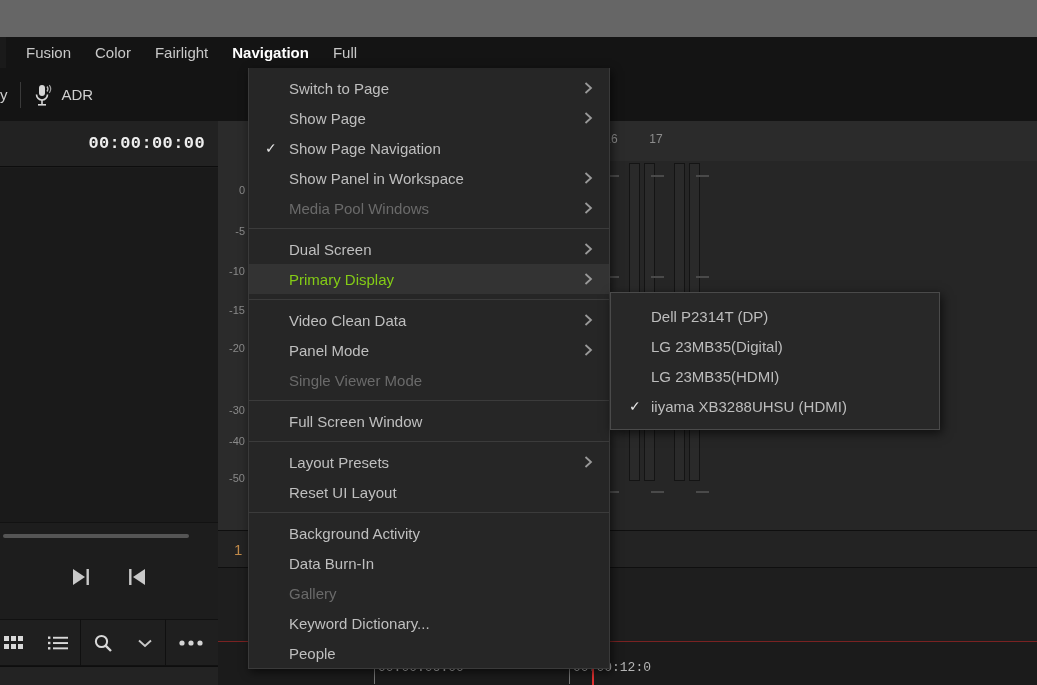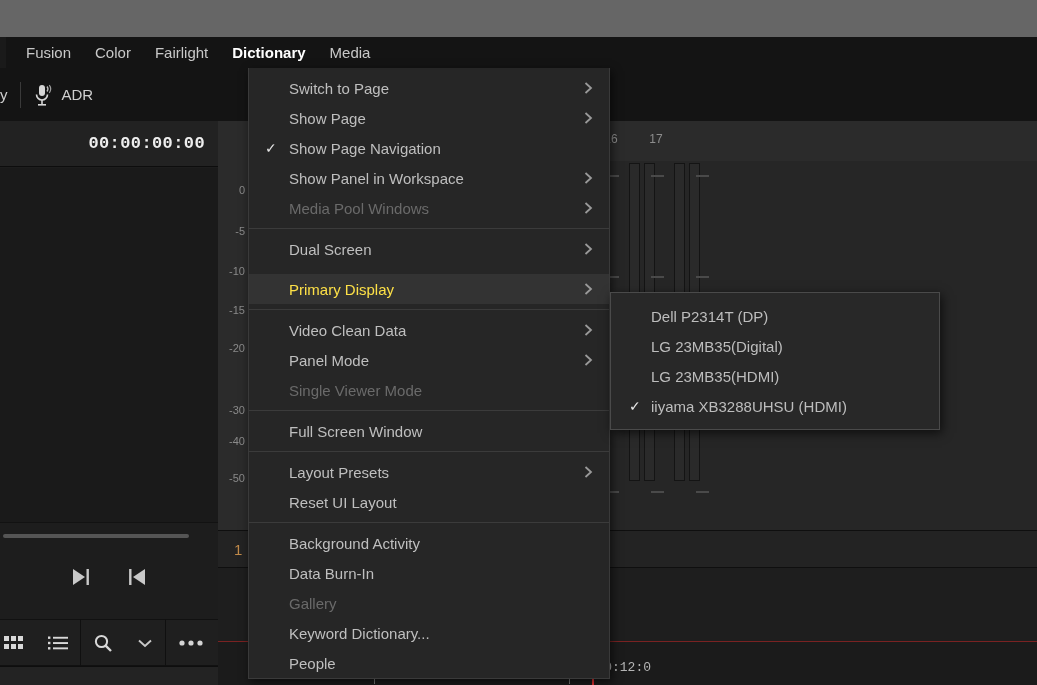--- a/index.html
+++ b/index.html
@@ -167,21 +167,21 @@
     padding: 5px 0 0 0;
     z-index: 40;
   }
   .mi {
     position: relative; height: 30px;
     display: flex; align-items: center;
     padding-left: 18px; padding-right: 26px;
     font-size: 15px; color: #bfbfbf;
     white-space: nowrap;
   }
-  .mi.highlight { background: #333333; color: #fde047; margin-top: 10px; }
+  .mi.highlight { background: #333333; color: #84cc16; }
   .mi.disabled { color: #6a6a6a; }
   .mi .check {
     position: absolute; left: 16px; top: 50%; transform: translateY(-50%);
     font-size: 14px; color: #e4e4e4; line-height: 1;
   }
   .mi .label { margin-left: 22px; }
   .mi .arrow {
     position: absolute; right: 16px; top: 50%; transform: translateY(-50%);
     color: #9a9a9a; font-size: 13px; line-height: 1;
   }
@@ -213,22 +213,22 @@
 
 <div id="root">
 
   <div class="titlebar"></div>
 
   <div class="menubar">
     <div style="width:8px"></div>
     <div class="menubar-item">Fusion</div>
     <div class="menubar-item">Color</div>
     <div class="menubar-item">Fairlight</div>
-    <div class="menubar-item active">Dictionary</div>
-    <div class="menubar-item">Media</div>
+    <div class="menubar-item active">Navigation</div>
+    <div class="menubar-item">Full</div>
   </div>
 
   <div class="toolbar">
     <div class="tb-label" style="margin-left:0px">y</div>
     <div class="tb-sep"></div>
     <div class="mic-wrap">
       <span>
         <svg width="20" height="24" viewBox="0 0 20 24">
           <rect x="6" y="2" width="6" height="11" rx="3" fill="#d6d6d6"></rect>
           <path d="M3.5 11.5 a5.5 5.5 0 0 0 11 0" fill="none" stroke="#d6d6d6" stroke-width="1.6"></path>

